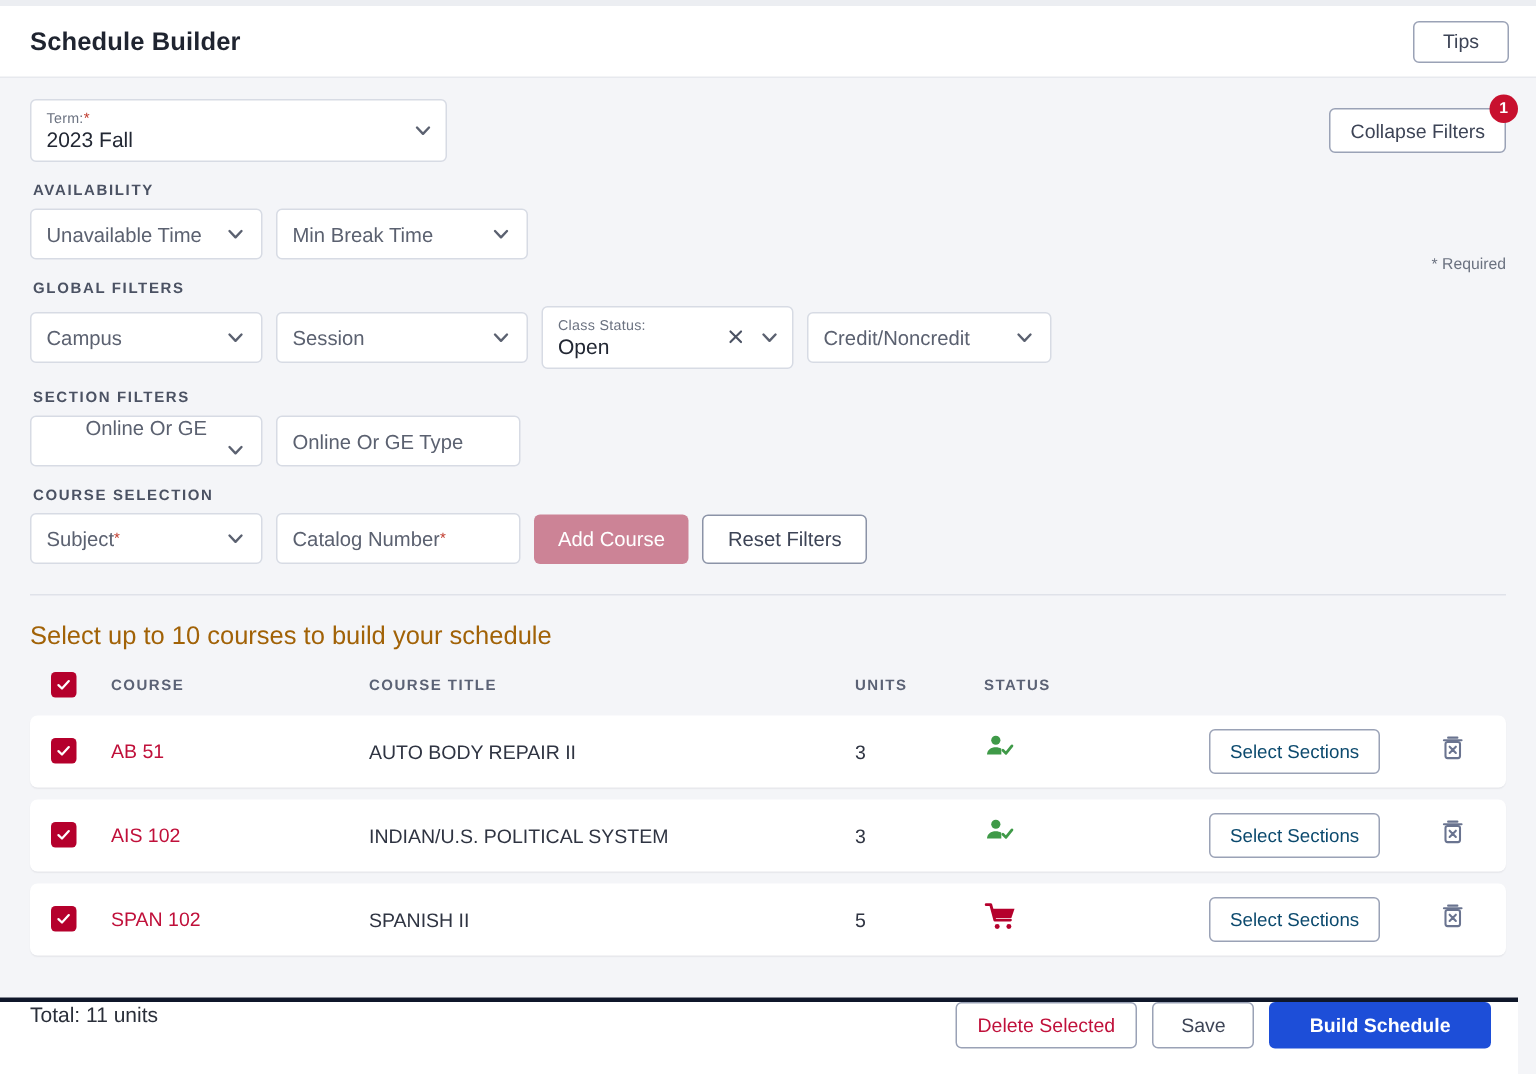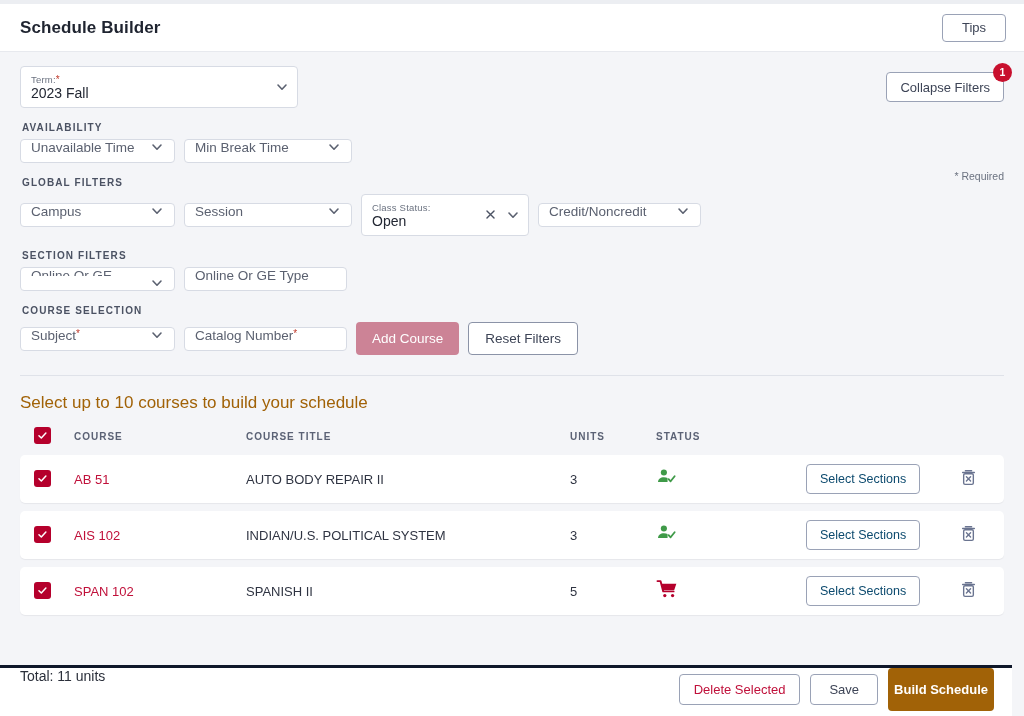--- a/index.html
+++ b/index.html
@@ -63,22 +63,23 @@
   .term-row {
     display: flex;
     align-items: flex-start;
     justify-content: space-between;
   }
 
   .field {
     background: #fff;
     border: 1px solid #d7dbe4;
     border-radius: 4px;
-    height: 24px;
-    display: flex;
+    height: 34px;
+    display: flex;
+    align-items: center;
     position: relative;
     padding: 0 10px;
   }
   .field .ph {
     font-size: 13.5px;
     color: #5b6170;
     white-space: nowrap;
     overflow: hidden;
   }
   .chev {
@@ -320,29 +321,29 @@
     border: 1px solid #9aa2b6;
     border-radius: 4px;
     background: #fff;
     color: #3d4456;
     font-size: 13px;
     font-family: "Liberation Sans", sans-serif;
     padding: 0 18px;
     cursor: pointer;
   }
   .btn-build {
-    height: 43px;
+    height: 31px;
     border: none;
     border-radius: 4px;
-    background: #a16207;
+    background: #1d4ed8;
     color: #fff;
     font-size: 13px;
     font-weight: bold;
     font-family: "Liberation Sans", sans-serif;
-    padding: 0 6px;
+    padding: 0 27px;
     cursor: pointer;
   }
 </style>
 </head>
 <body>
 
 <div class="topstrip"></div>
 
 <div class="header">
   <div class="page-title">Schedule Builder</div>

